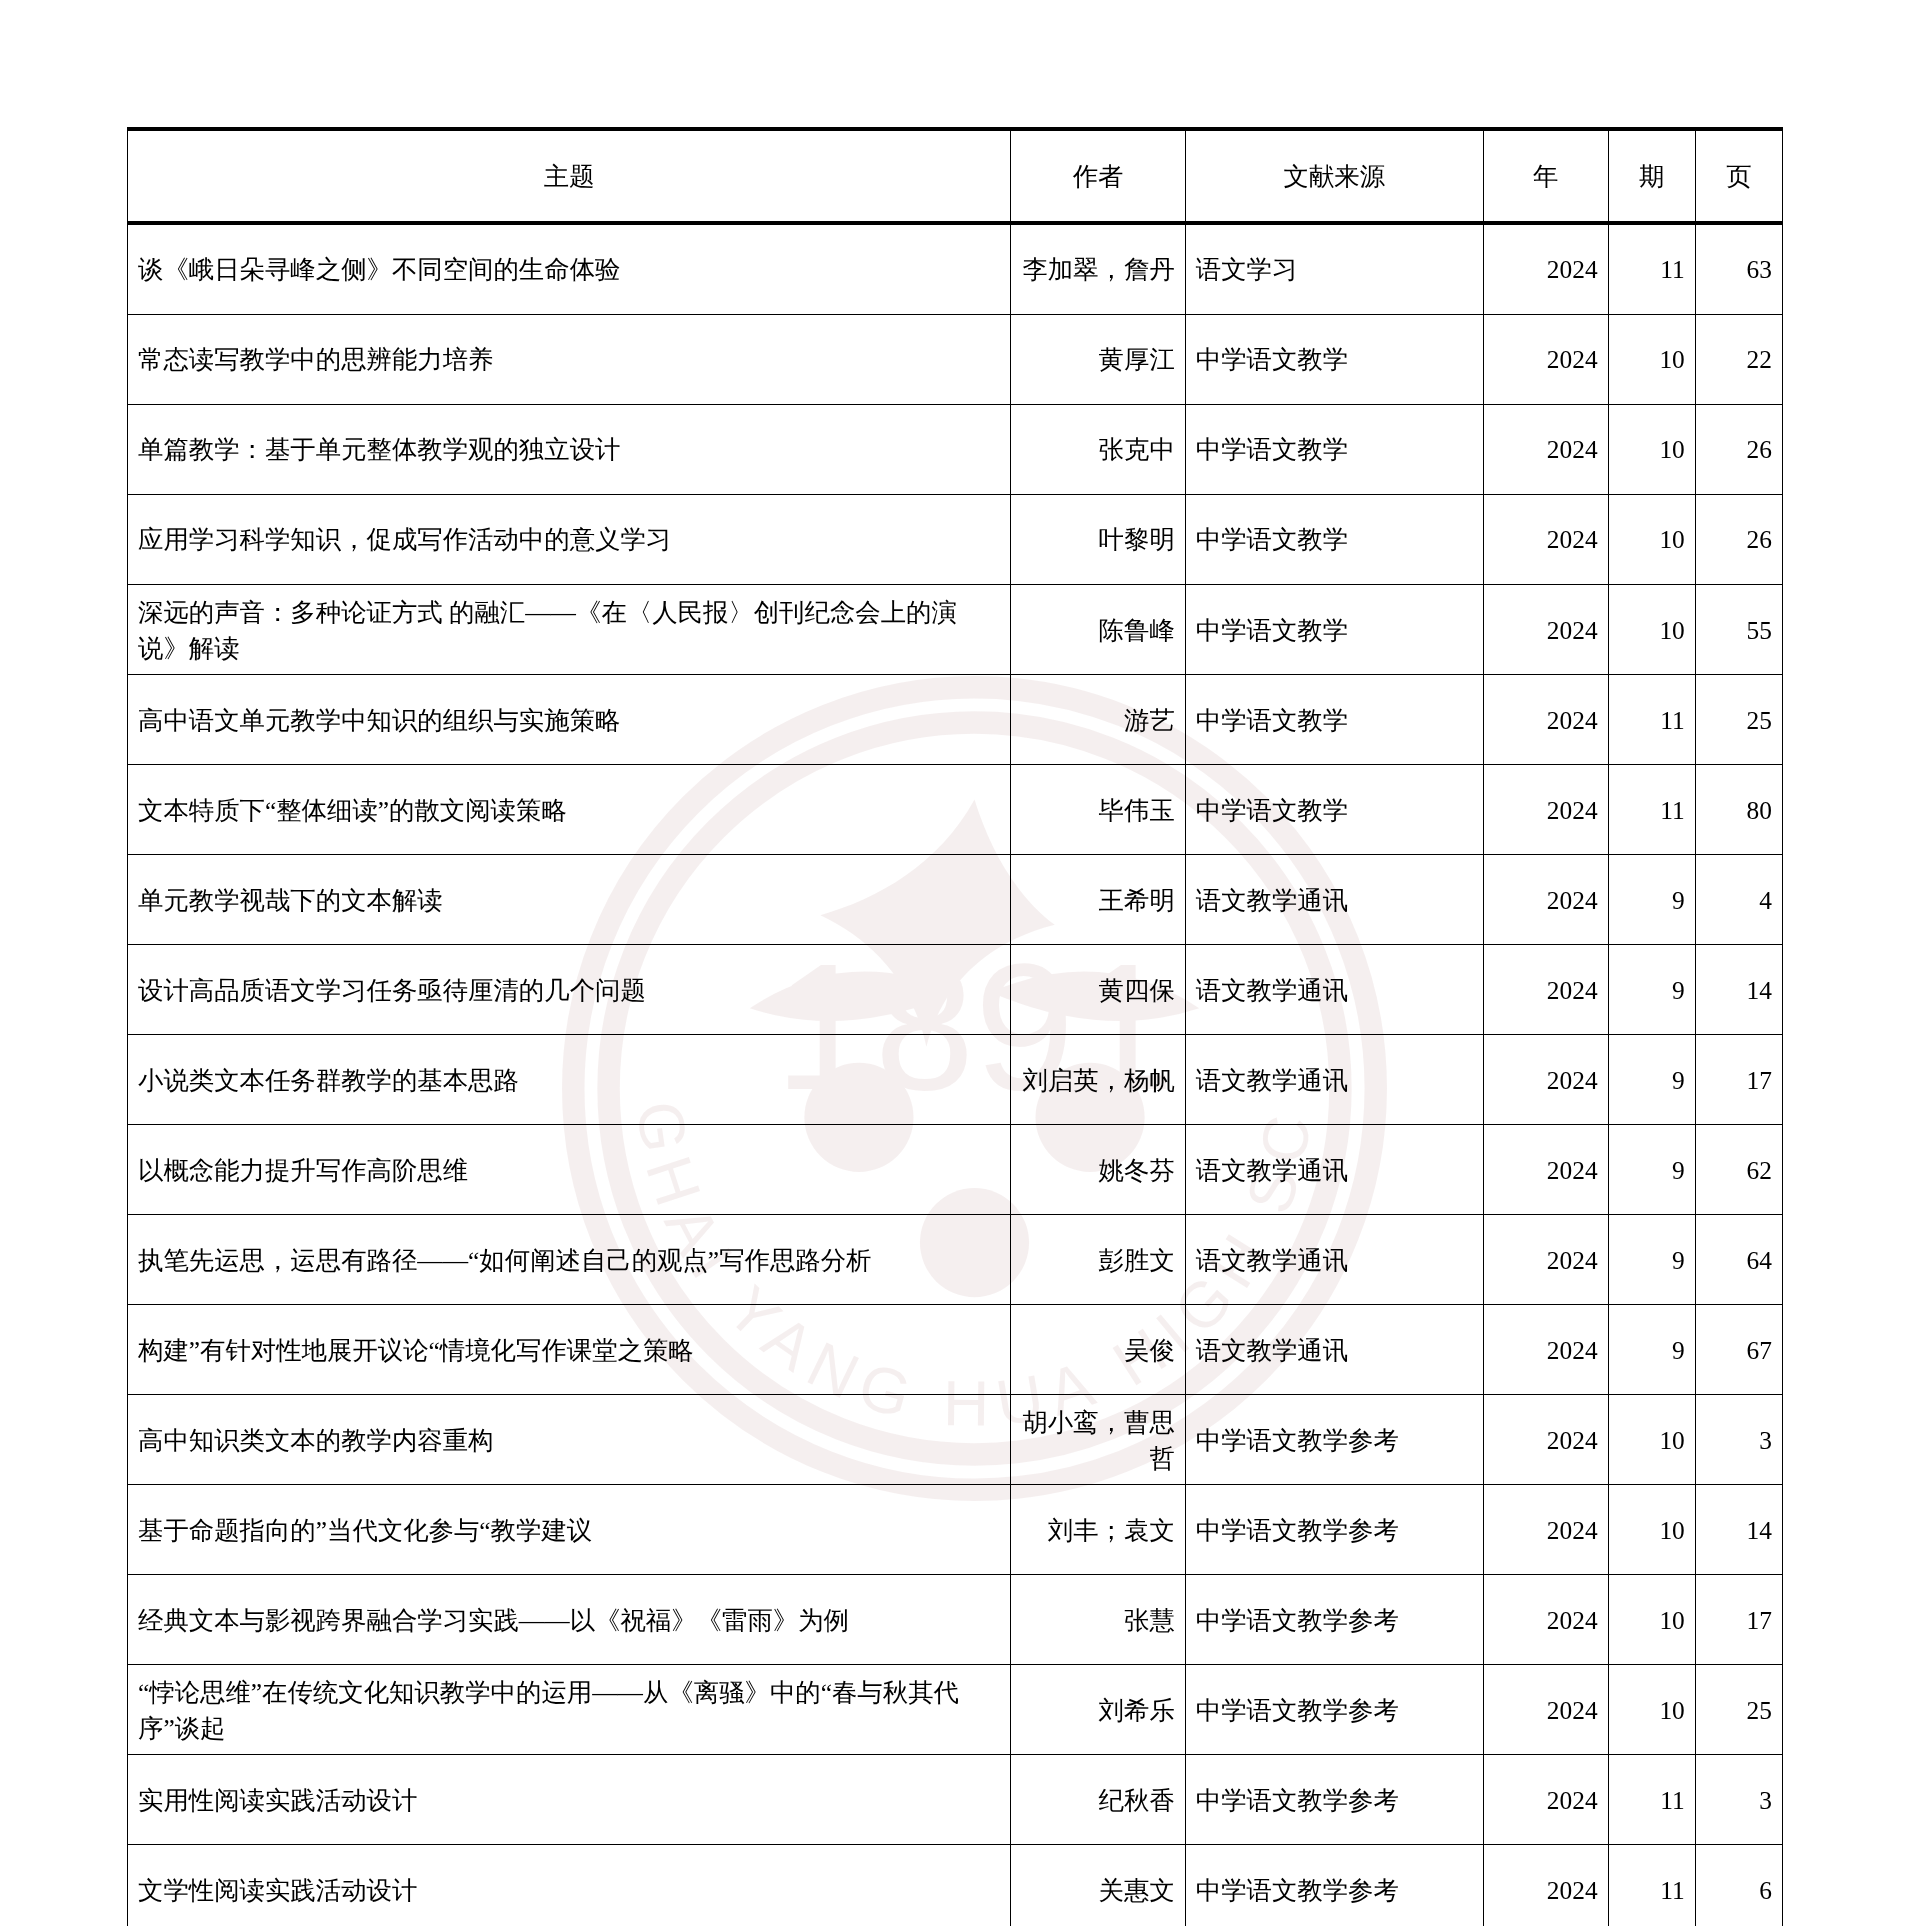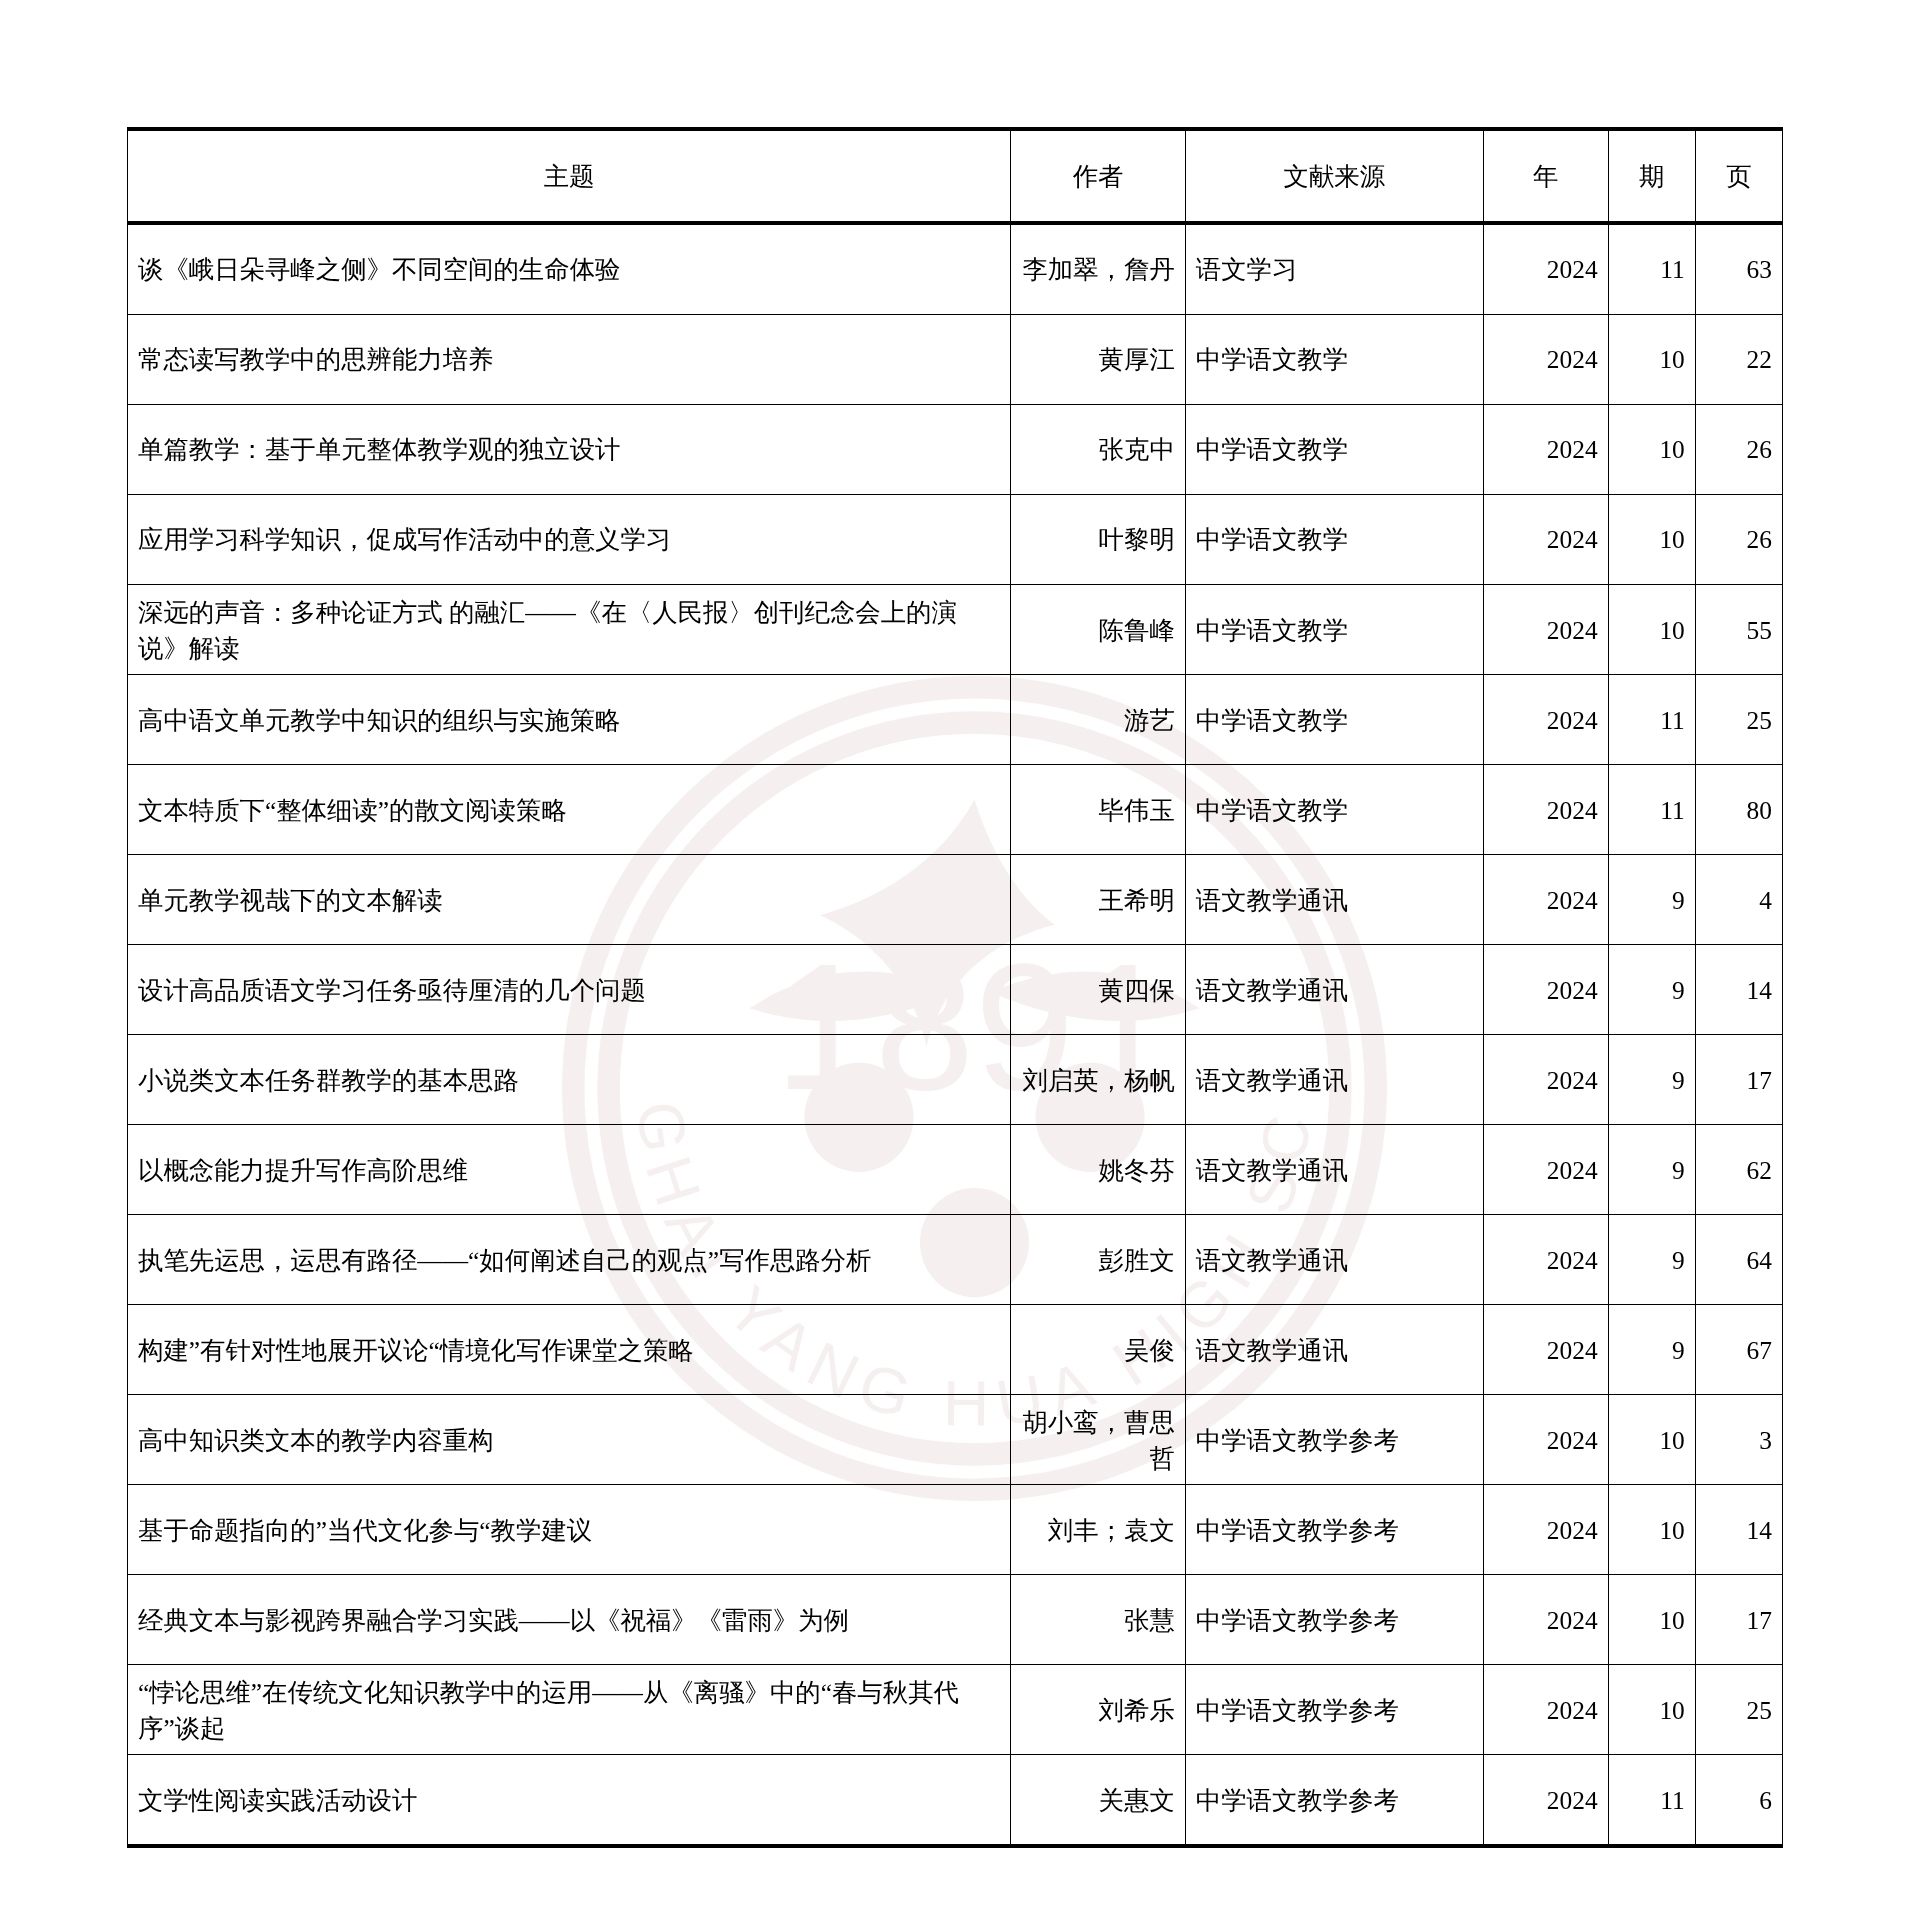--- a/index.html
+++ b/index.html
@@ -273,20 +273,28 @@
           </tr>
           <tr class="data-row">
             <td class="cell-title">“悖论思维”在传统文化知识教学中的运用——从《离骚》中的“春与秋其代序”谈起</td>
             <td class="cell-author">刘希乐</td>
             <td class="cell-source">中学语文教学参考</td>
             <td class="cell-year">2024</td>
             <td class="cell-issue">10</td>
             <td class="cell-page">25</td>
           </tr>
           <tr class="data-row">
+            <td class="cell-title">实用性阅读实践活动设计</td>
+            <td class="cell-author">纪秋香</td>
+            <td class="cell-source">中学语文教学参考</td>
+            <td class="cell-year">2024</td>
+            <td class="cell-issue">11</td>
+            <td class="cell-page">3</td>
+          </tr>
+          <tr class="data-row">
             <td class="cell-title">文学性阅读实践活动设计</td>
             <td class="cell-author">关惠文</td>
             <td class="cell-source">中学语文教学参考</td>
             <td class="cell-year">2024</td>
             <td class="cell-issue">11</td>
             <td class="cell-page">6</td>
           </tr>
         </tbody>
     </table>
   </div>

